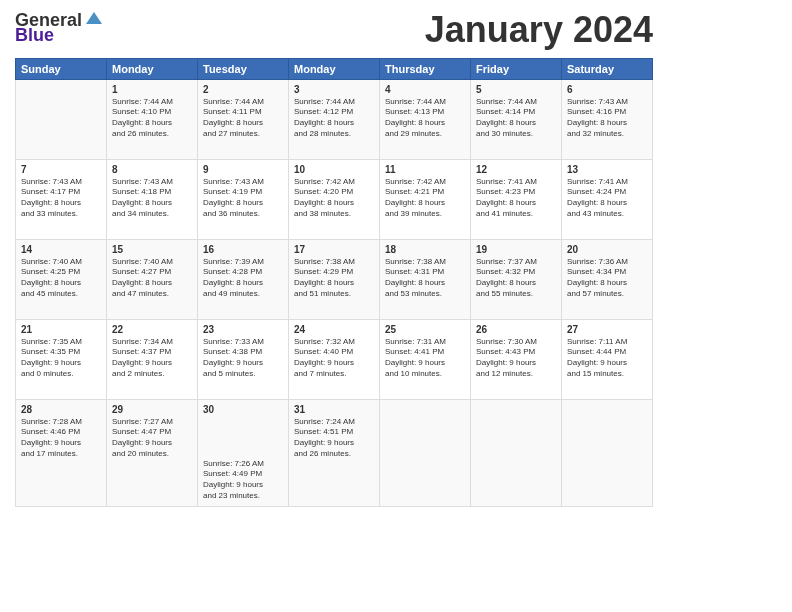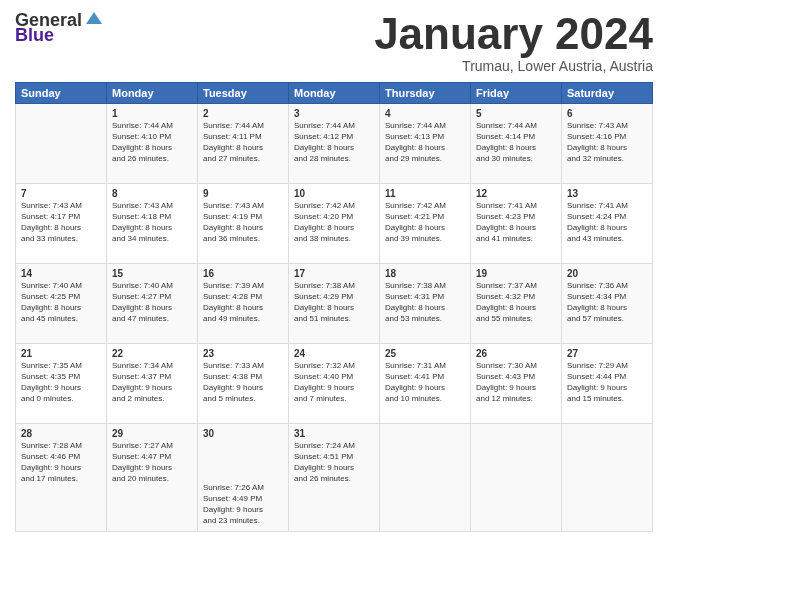--- a/index.html
+++ b/index.html
@@ -39,21 +39,21 @@
     }
     .logo-icon {
       width: 20px;
       height: 20px;
       margin-left: 2px;
     }
     .title-block {
       text-align: right;
     }
     .calendar-title {
-      font-size: 44px;
+      font-size: 36px;
       font-weight: bold;
       color: #333;
       line-height: 1.1;
     }
     .calendar-subtitle {
       font-size: 14px;
       color: #555;
     }
     table {
       width: 100%;
@@ -110,21 +110,20 @@
           <span class="logo-text-general">General</span>
           <svg class="logo-icon" viewBox="0 0 20 20" xmlns="http://www.w3.org/2000/svg">
             <polygon points="10,2 18,14 2,14" fill="#4a90c4"></polygon>
           </svg>
         </div>
         <span class="logo-text-blue" style="margin-top:-4px;">Blue</span>
       </div>
     </div>
     <div class="title-block">
       <div class="calendar-title">January 2024</div>
-      <div class="calendar-subtitle">Trumau, Lower Austria, Austria</div>
     </div>
   </div>
 
   <table>
     <thead>
       <tr>
         <th>Sunday</th>
         <th>Monday</th>
         <th>Tuesday</th>
         <th>Monday</th>
@@ -319,21 +318,21 @@
           </td>
           <td>
             <div class="day-number">26</div>
             <div class="day-info" style="white-space: pre-line;">Sunrise: 7:30 AM
 Sunset: 4:43 PM
 Daylight: 9 hours
 and 12 minutes.</div>
           </td>
           <td>
             <div class="day-number">27</div>
-            <div class="day-info" style="white-space: pre-line;">Sunrise: 7:29 AM
+            <div class="day-info" style="white-space: pre-line;">Sunrise: 7:11 AM
 Sunset: 4:44 PM
 Daylight: 9 hours
 and 15 minutes.</div>
           </td>
         </tr>
         <tr>
           <td>
             <div class="day-number">28</div>
             <div class="day-info" style="white-space: pre-line;">Sunrise: 7:28 AM
 Sunset: 4:46 PM

